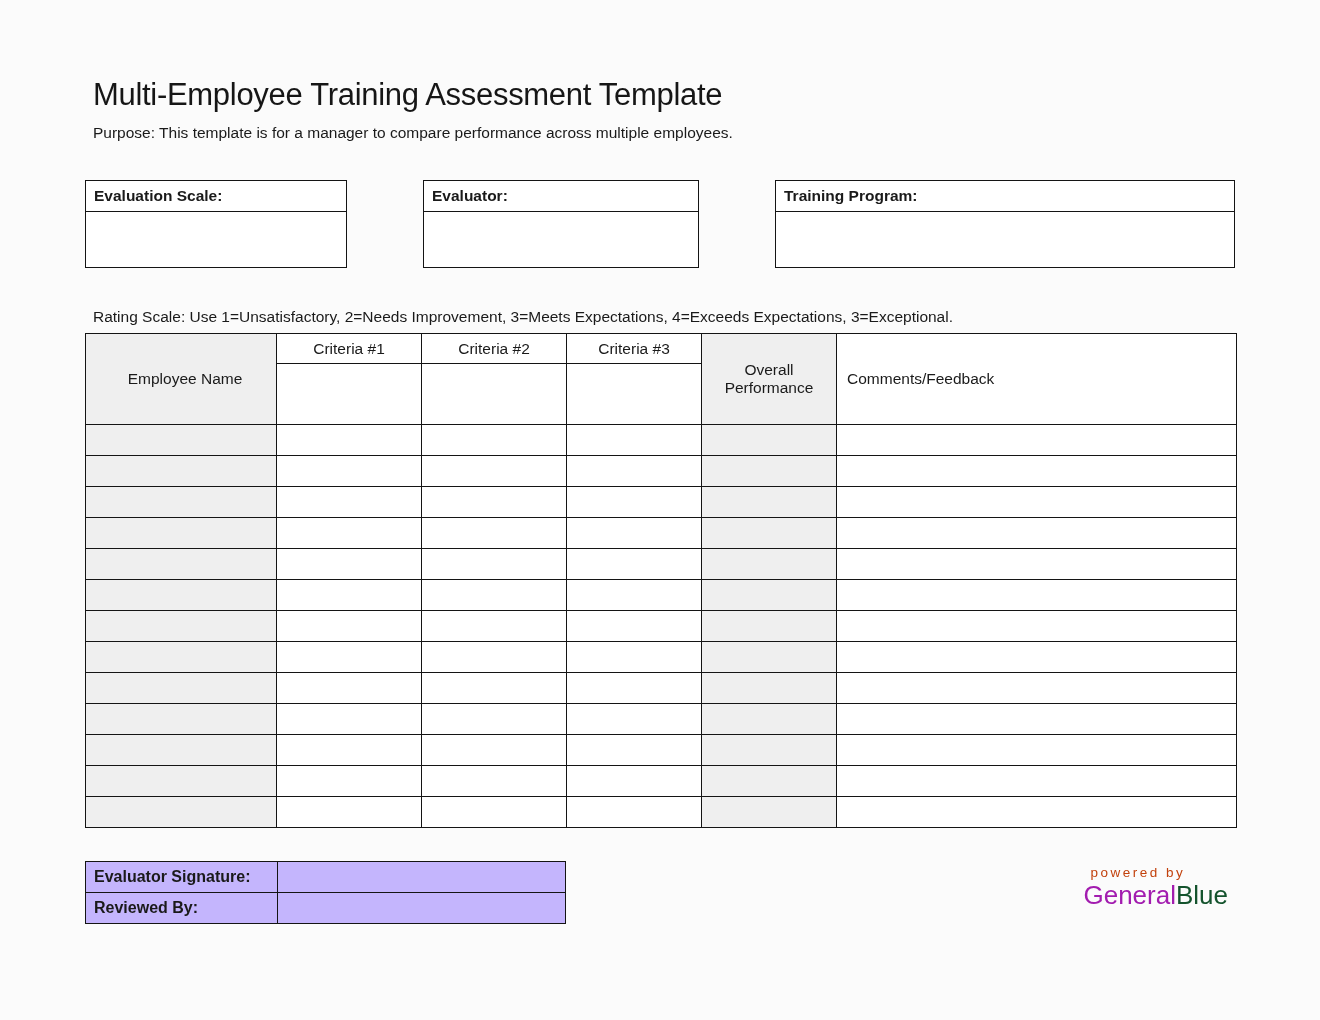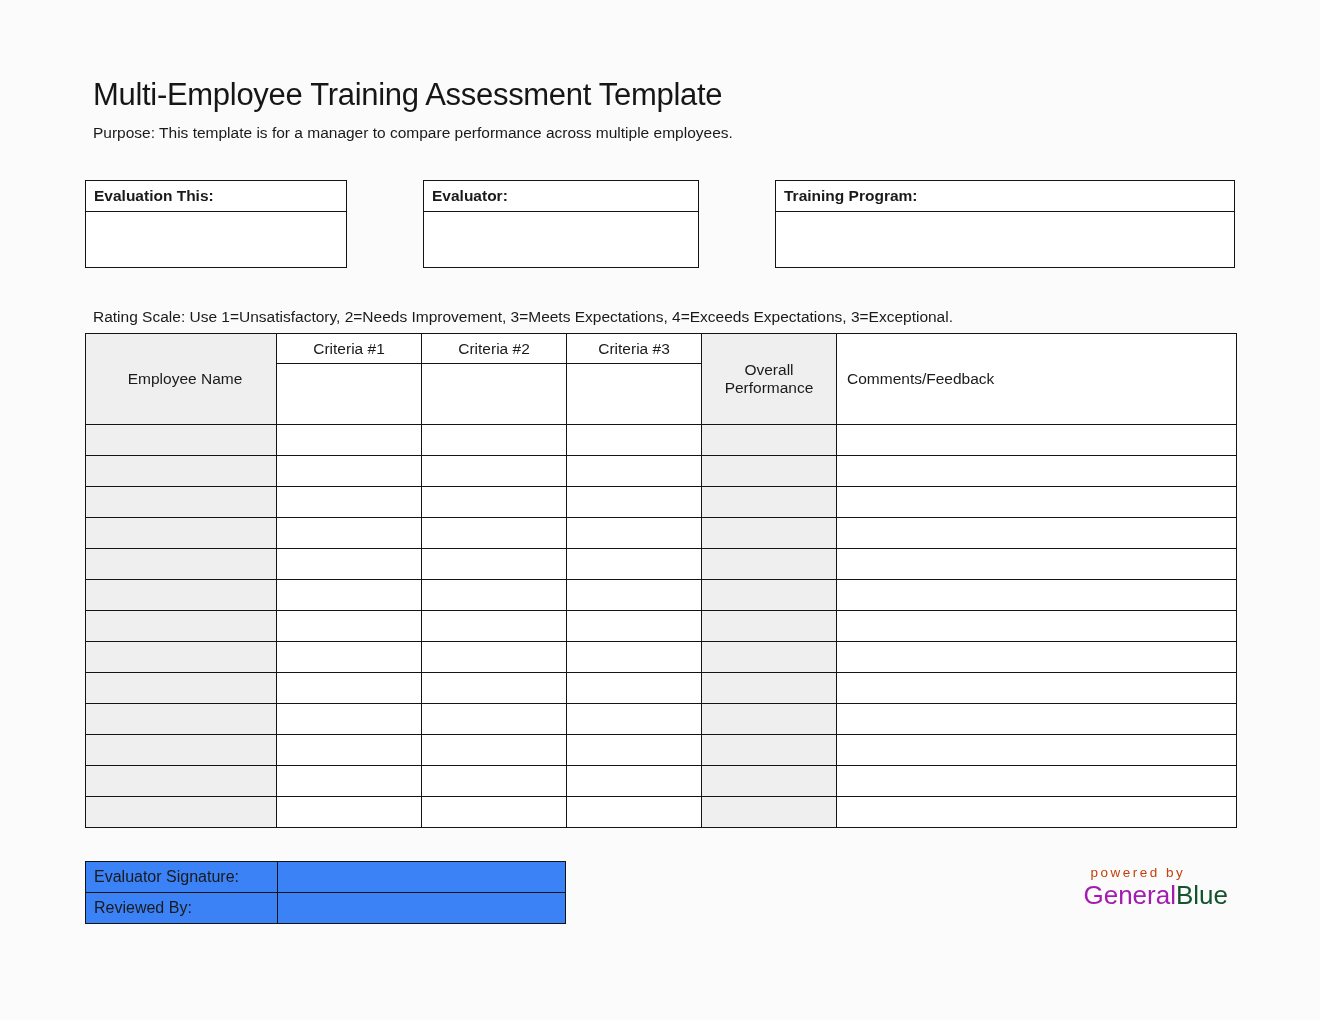--- a/index.html
+++ b/index.html
@@ -103,21 +103,22 @@
 
   
   .bottom-row {
     display: flex;
     align-items: flex-start;
     margin: 33px 0 0 85px;
     width: 1151px;
   }
   table.signature {
     border-collapse: collapse;
-    background: #3b82f6;
+    background: #c4b5fd;
+    font-weight: bold;
   }
   .signature td {
     border: 1.5px solid #141414;
     height: 31px;
     font-size: 16px;
     padding: 0;
   }
   .signature td.sig-label {
     width: 192px;
     padding-left: 8px;
@@ -147,21 +148,21 @@
 </head>
 <body>
 
 <div class="page">
 
   <h1 class="doc-title">Multi-Employee Training Assessment Template</h1>
   <p class="purpose">Purpose: This template is for a manager to compare performance across multiple employees.</p>
 
   <div class="info-row">
     <div class="info-box b0">
-      <div class="info-label">Evaluation This:</div>
+      <div class="info-label">Evaluation Scale:</div>
       <div class="info-value"></div>
     </div>
     <div class="info-box b1">
       <div class="info-label">Evaluator:</div>
       <div class="info-value"></div>
     </div>
     <div class="info-box b2">
       <div class="info-label">Training Program:</div>
       <div class="info-value"></div>
     </div>

